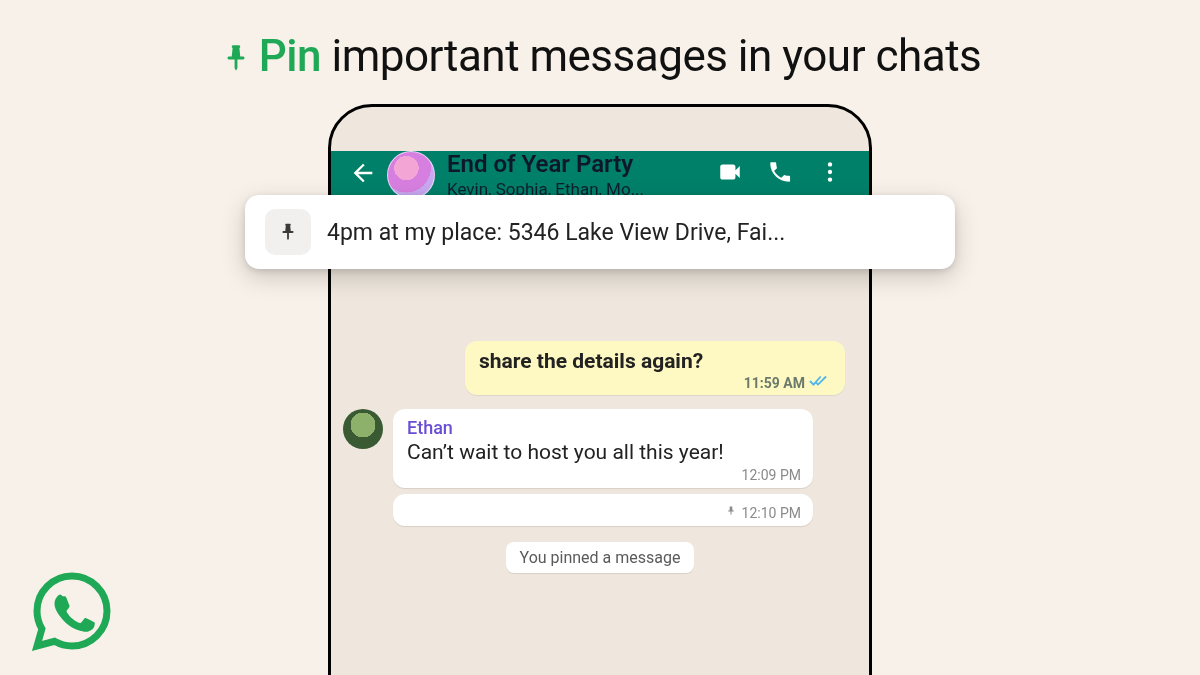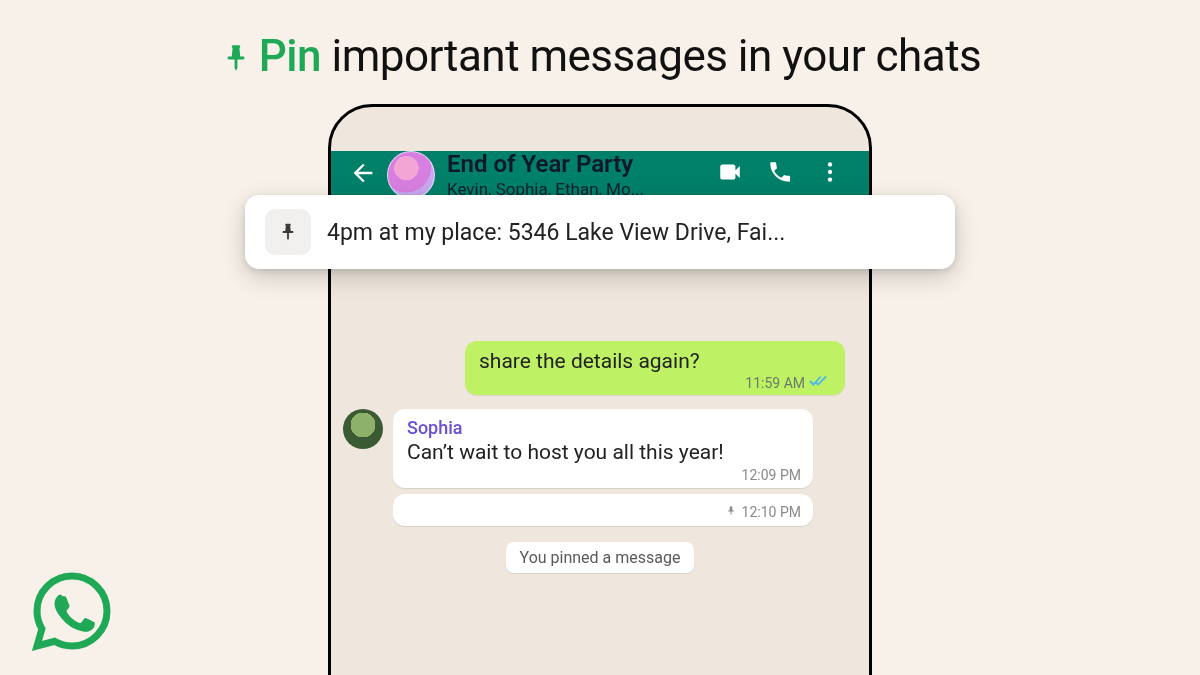--- a/index.html
+++ b/index.html
@@ -56,29 +56,30 @@
   .chat-header .hicon { padding: 8px 12px; display:flex; }
   .chat-header .hicon svg { width: 26px; height: 26px; fill:#fff; }
 
   .chat-body {
     position: relative;
     padding: 90px 12px 12px 12px;
   }
 
   .bubble-out {
     position: relative;
-    background: #bef264;
+    background: #fef9c3;
     border-radius: 12px;
     padding: 8px 14px 22px 14px;
     max-width: 380px;
     margin-left: auto;
     margin-right: 12px;
     box-shadow: 0 1px 1px rgba(0,0,0,0.08);
     font-size: 21px;
     color: #222;
+    font-weight: bold;
   }
   .bubble-out .meta { position:absolute; right:18px; bottom:4px; font-size:14px; color:#6b7a6b; display:flex; align-items:center; gap:4px;}
   .bubble-out .meta svg { width:18px; height:14px; }
 
   .row-in { display:flex; align-items:flex-start; gap:10px; margin-top:14px; }
   .row-in .avatar-sm {
      width:40px; height:40px; border-radius:50%; flex:0 0 auto;
      background: radial-gradient(circle at 50% 40%, #8db06a 0 40%, #3a5a33 40% 100%);
   }
   .stack-in { display:flex; flex-direction:column; gap:6px; }
@@ -86,21 +87,21 @@
     position: relative;
     background: #fff;
     border-radius: 12px;
     padding: 8px 14px 24px 14px;
     width: 420px;
     box-shadow: 0 1px 1px rgba(0,0,0,0.1);
     font-size: 21px;
     color: #222;
   }
   .bubble-in .sender { color:#6a4fd5; font-size:18px; font-weight:500; margin-bottom:2px;}
-  .bubble-in .meta { position:absolute; right:12px; bottom:5px; font-size:14px; color:#8a8a8a; display:flex; align-items:flex-start; gap:5px;}
+  .bubble-in .meta { position:absolute; right:12px; bottom:5px; font-size:14px; color:#8a8a8a; display:flex; align-items:flex-end; gap:5px;}
   .bubble-in .meta svg { width:12px; height:14px; }
 
   .sys-pill {
     margin: 16px auto 0 auto;
     width: fit-content;
     background:#fff;
     color:#5a5a5a;
     font-size:16px;
     padding:6px 14px;
     border-radius: 8px;
@@ -186,21 +187,21 @@
               <path fill="none" stroke="#4fb6ec" stroke-width="2" d="M1 7l4 4L13 2 M7 8l3 3L19 2"></path>
             </svg>
         </span>
       </span>
     </div>
 
     <div class="row-in">
       <div class="avatar-sm"></div>
       <div class="stack-in">
         <div class="bubble-in">
-          <div class="sender">Sophia</div>
+          <div class="sender">Ethan</div>
           <span>Can’t wait to host you all this year!</span>
           <span class="meta">
               <span>12:09 PM</span>
             </span>
         </div>
         <div class="bubble-in">
           <span class="meta">
             <span>
               <svg viewBox="0 0 24 24">
                   <path fill="#8a8a8a" d="M14 3h-4c-.55 0-1 .45-1 1 0 .4.24.77.6.92L9 11H7c-.55 0-1 .45-1 1s.45 1 1 1h4v5l1 2 1-2v-5h4c.55 0 1-.45 1-1s-.45-1-1-1h-2L14.4 4.92c.36-.15.6-.52.6-.92 0-.55-.45-1-1-1z"></path>

